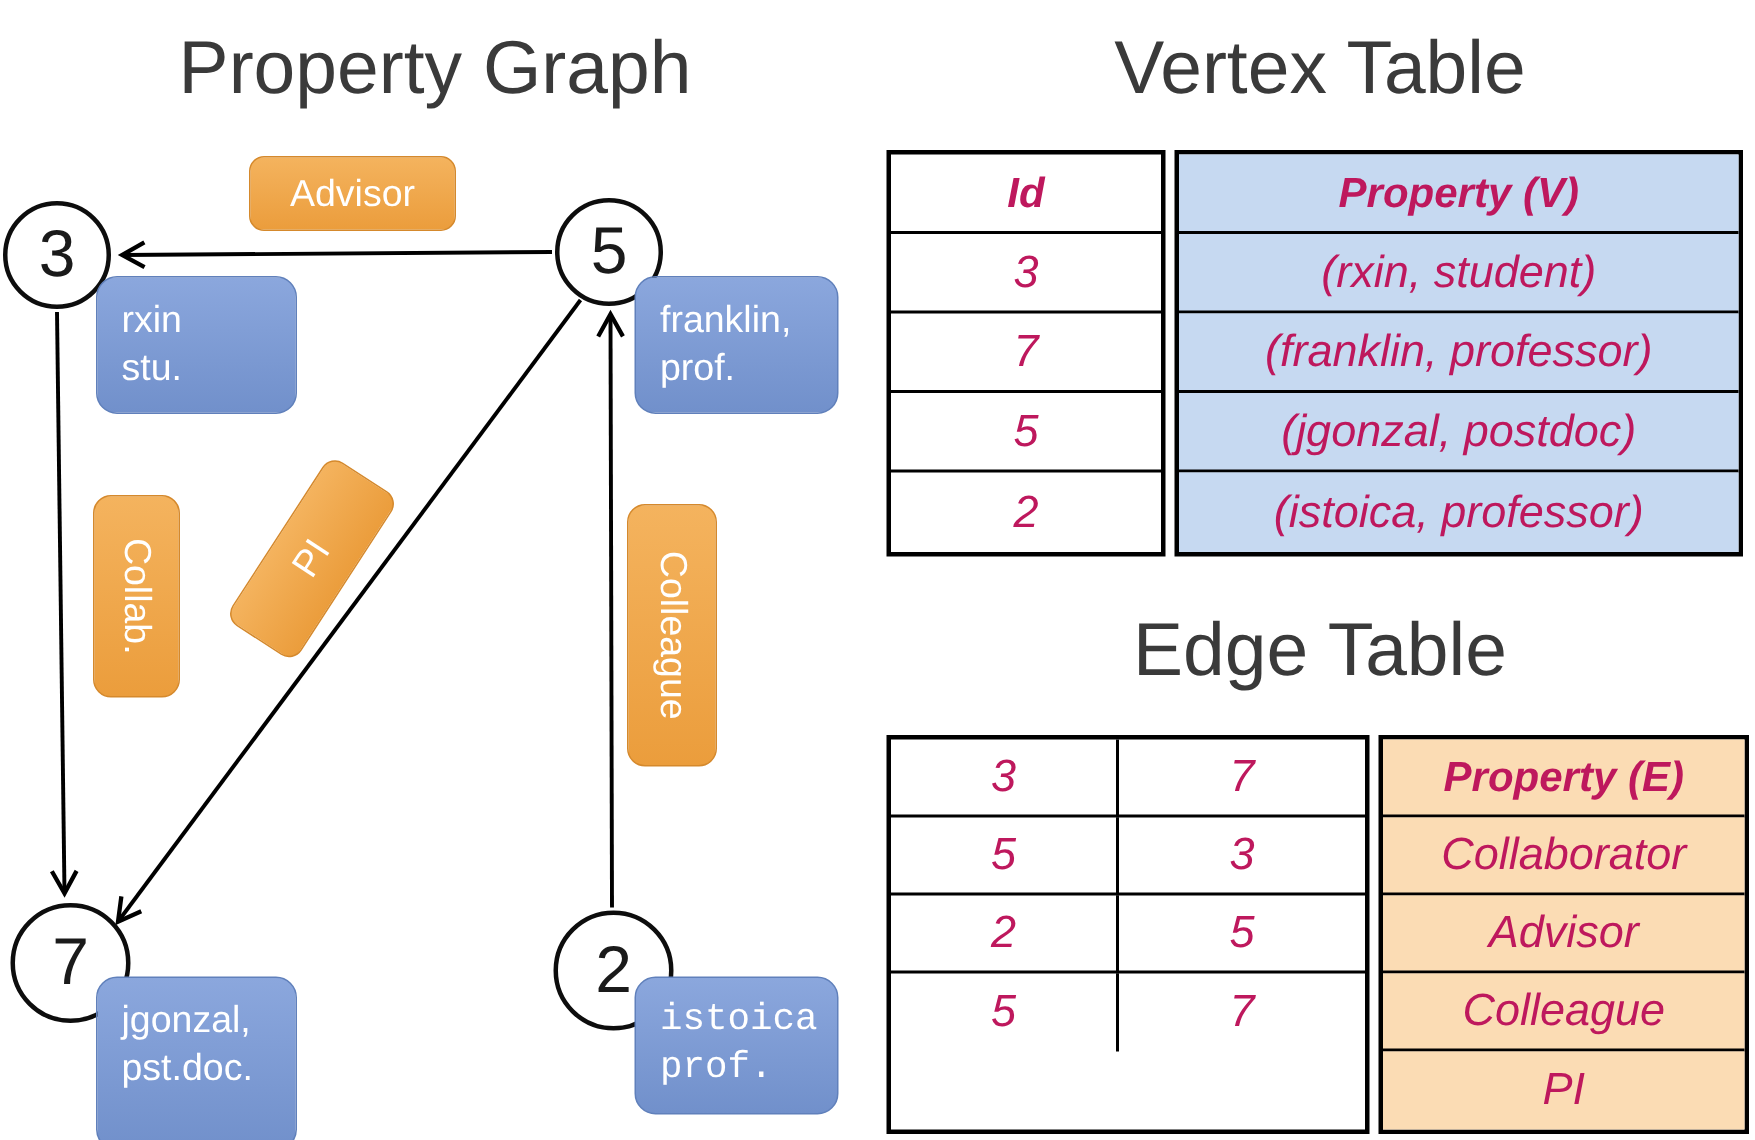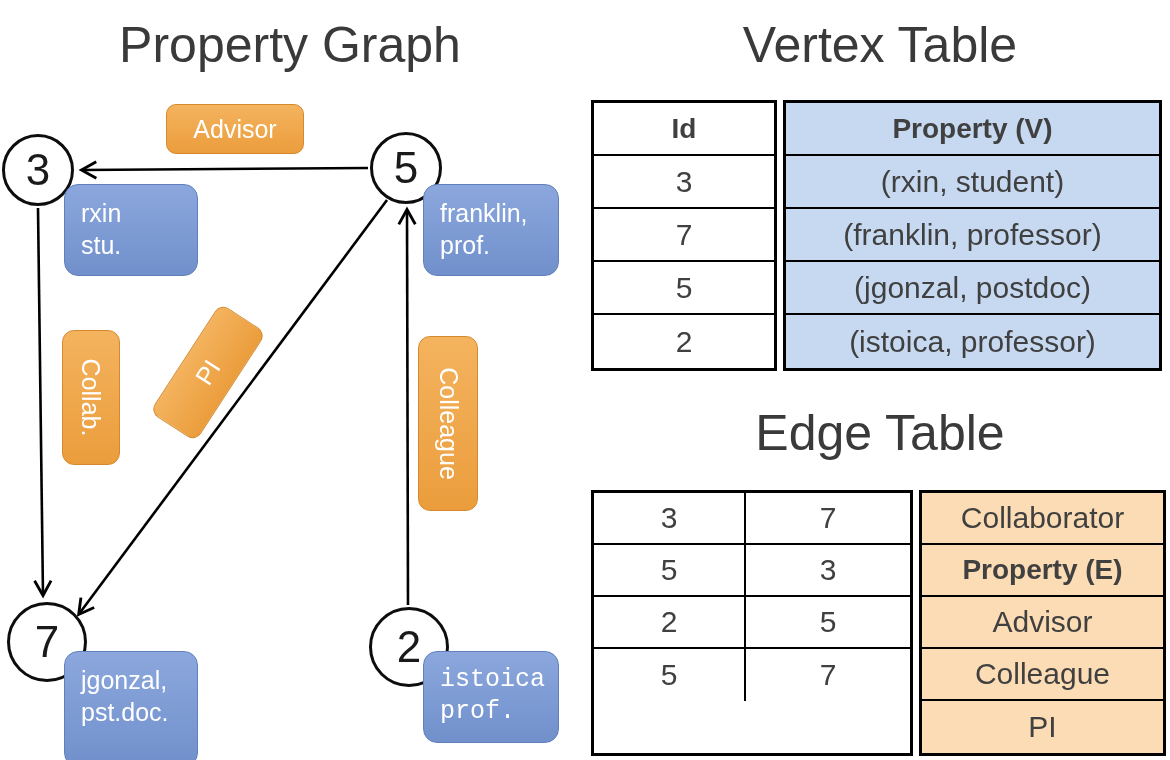--- a/index.html
+++ b/index.html
@@ -67,22 +67,22 @@
   .etable { left: 591px; top: 490px; }
 
   .subtbl { border: 3px solid #000; background: #fff; }
   .vt-id   { width: 186px; }
   .vt-prop { width: 379px; }
   .et-ids  { width: 322px; }
   .et-prop { width: 247px; }
 
   .cell {
     display: flex; align-items: center; justify-content: center;
-    font-size: 30px; color: #404040; border-bottom: 2px solid #000;
-    text-align: center; white-space: nowrap;
+    font-size: 30px; color: #be185d; border-bottom: 2px solid #000;
+    text-align: center; white-space: nowrap; font-style: italic;
   }
   .vt-row { height: 53px; }
   .et-row { height: 52px; }
   .subtbl > .last, .idpair.last > .cell { border-bottom: none; }
   .hdr { font-weight: bold; font-size: 28px; }
   .bg-blue   { background: #c6d9f1; }
   .bg-orange { background: #fbdcb4; }
 
   .idpair { display: grid; grid-template-columns: 152px 1fr; }
   .idpair .cell:first-child { border-right: 2px solid #000; }
@@ -184,21 +184,21 @@
       <div class="idpair">
         <div class="cell et-row">2</div>
         <div class="cell et-row">5</div>
       </div>
       <div class="idpair last">
         <div class="cell et-row">5</div>
         <div class="cell et-row">7</div>
       </div>
     </div>
     <div class="subtbl et-prop">
+      <div class="cell et-row hdr bg-orange">Property (E)</div>
       <div class="cell et-row bg-orange">Collaborator</div>
-      <div class="cell et-row hdr bg-orange">Property (E)</div>
       <div class="cell et-row bg-orange">Advisor</div>
       <div class="cell et-row bg-orange">Colleague</div>
       <div class="cell et-row bg-orange last">PI</div>
     </div>
   </div>
 
 </div>
 
 </body></html>

